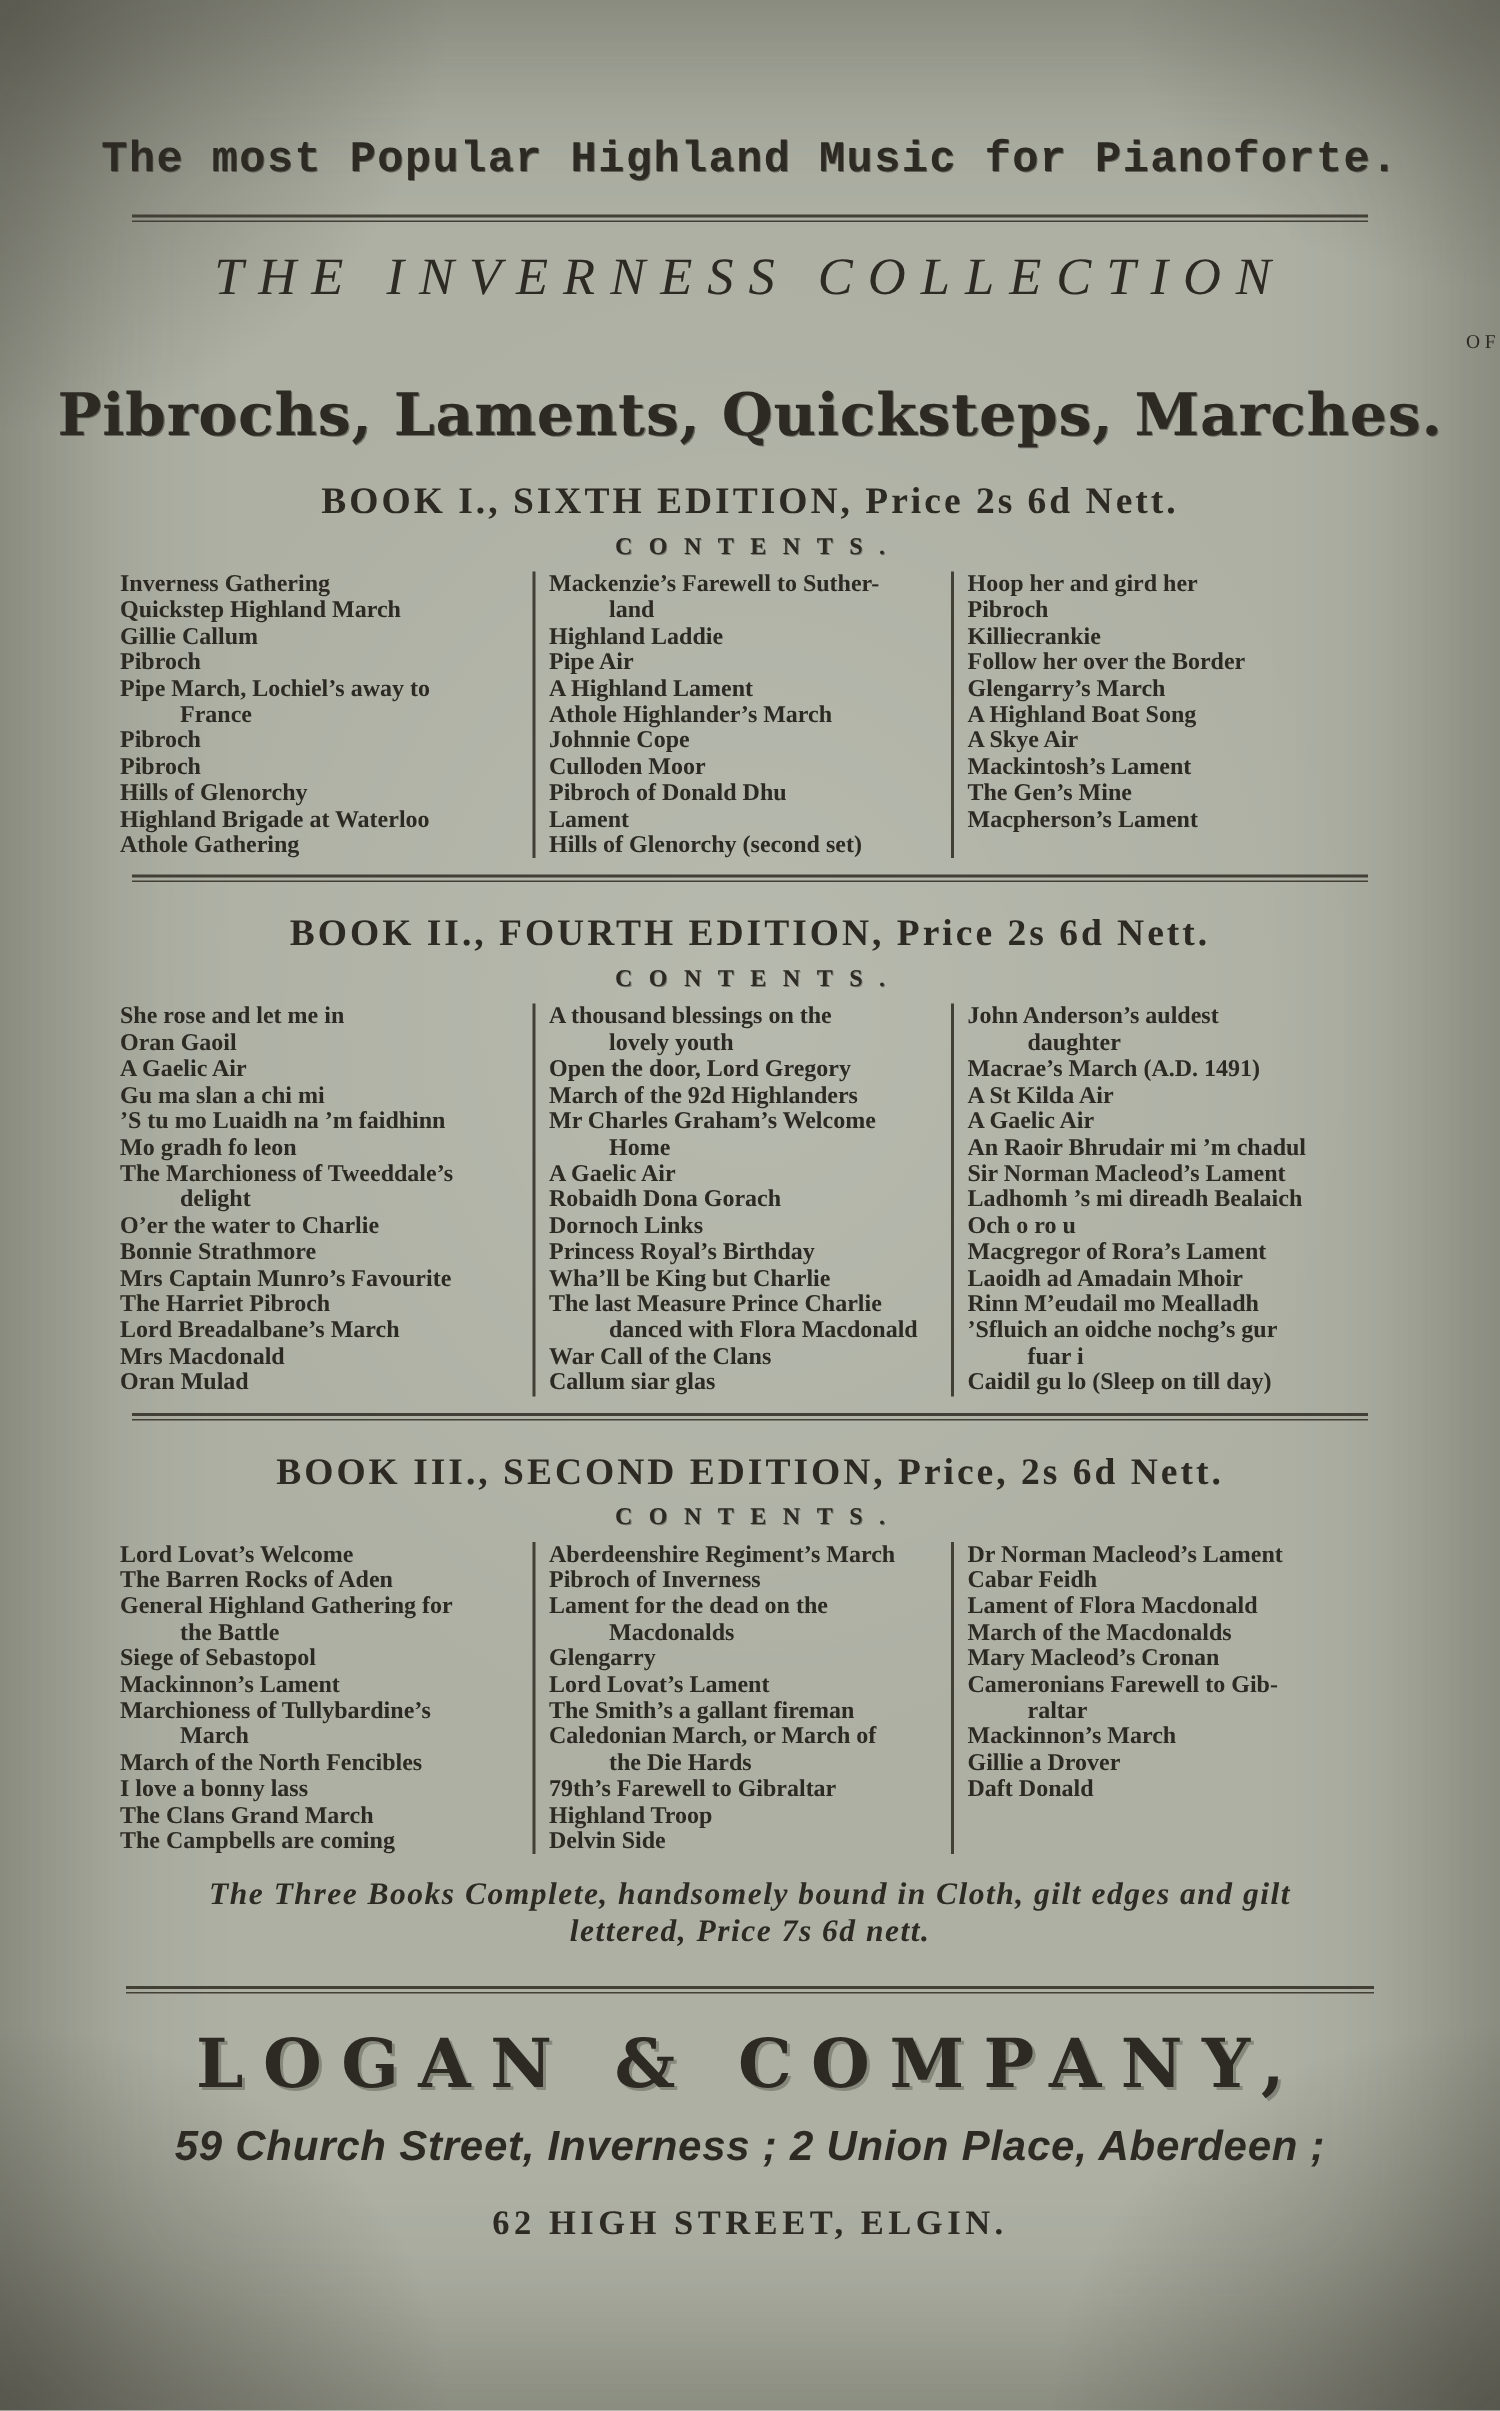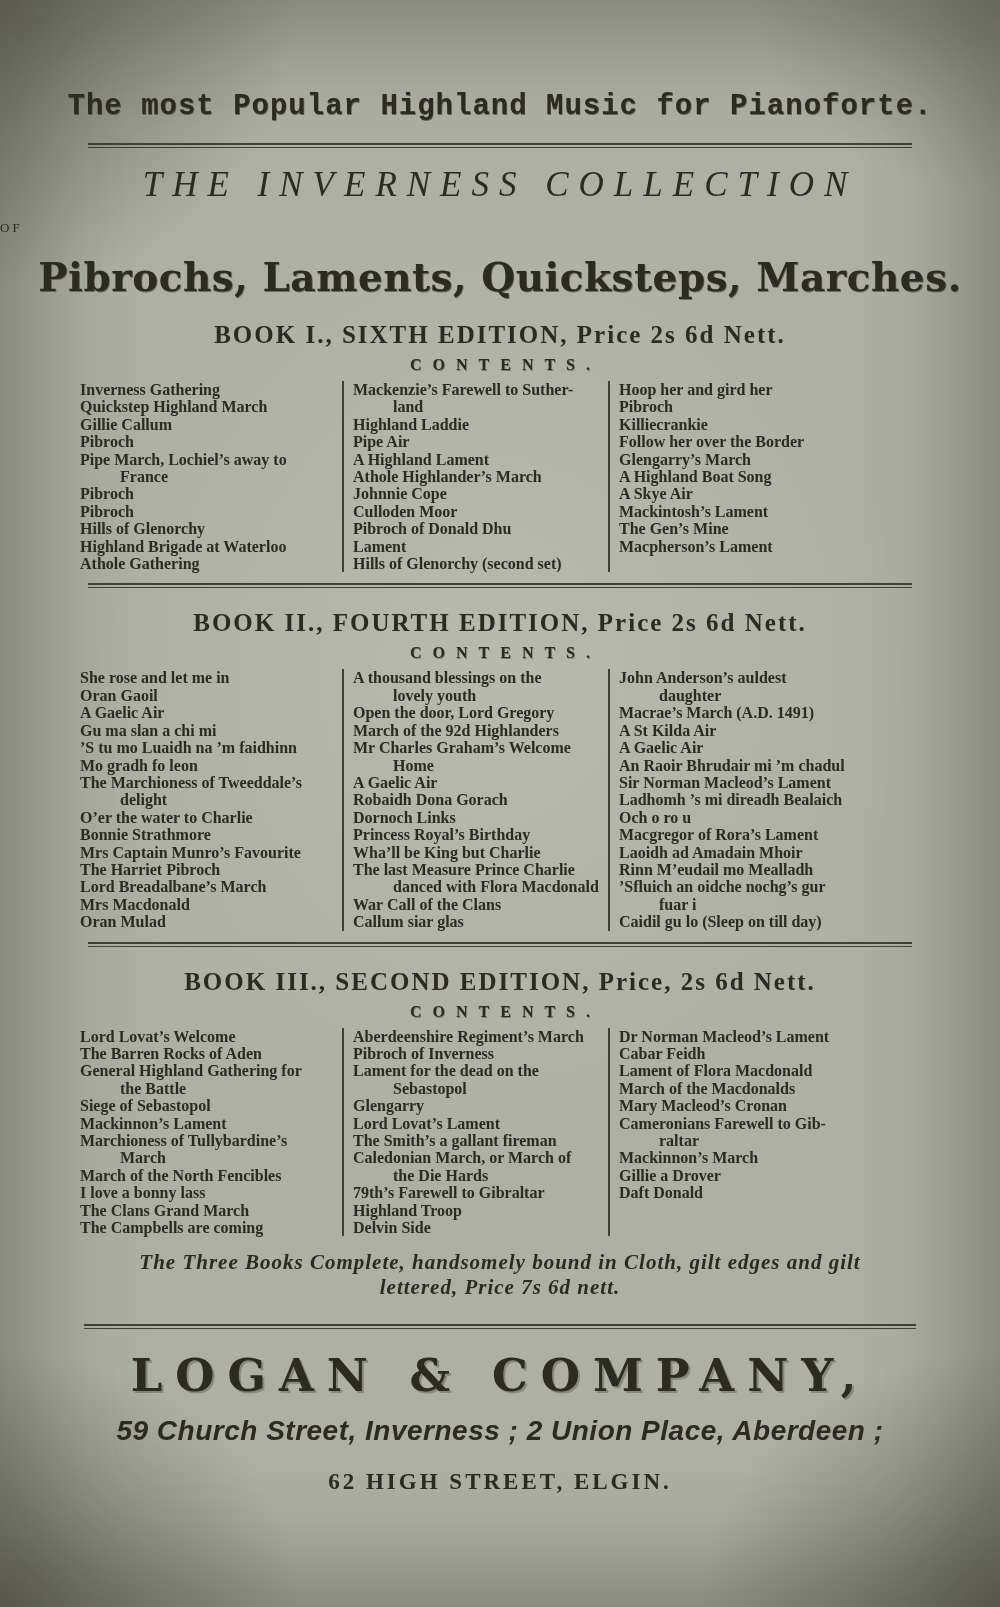--- a/index.html
+++ b/index.html
@@ -43,21 +43,21 @@
   .main-title {
     margin-top: 17px;
     text-align: center;
     font-size: 35px;
     font-weight: normal;
     letter-spacing: 10px;
     font-style: italic;
   }
   .of-label {
     margin-top: 15px;
-    text-align: left;
+    text-align: right;
     font-size: 13px;
     letter-spacing: 3px;
   }
   .subtitle {
     margin-top: 18px;
     text-align: center;
     font-family: "DejaVu Serif", serif;
     font-weight: bold;
     font-size: 39px;
     letter-spacing: 0.5px;
@@ -75,20 +75,21 @@
     text-align: center;
     font-size: 16px;
     font-weight: bold;
     letter-spacing: 11px;
     text-indent: 11px;
     text-shadow: 0.7px 0.7px 0 rgba(45,42,36,0.45);
   }
   .toc {
     display: flex;
     margin: 7px 76px 0 80px;
+    gap: 13px;
   }
   .toc-col {
     flex: 0 0 262px;
     font-size: 16px;
     font-weight: bold;
     line-height: 17.4px;
   }
   .toc-col.col-2 { flex: 0 0 266px; border-left: 2px solid var(--rule); padding-left: 9px; }
   .toc-col.col-3 { flex: 1 1 auto; border-left: 2px solid var(--rule); padding-left: 9px; }
   .toc-line { white-space: nowrap; }
@@ -264,21 +265,21 @@
           <div class="toc-line indent">March</div>
           <div class="toc-line">March of the North Fencibles</div>
           <div class="toc-line">I love a bonny lass</div>
           <div class="toc-line">The Clans Grand March</div>
           <div class="toc-line">The Campbells are coming</div>
         </div>
       <div class="toc-col col-2">
           <div class="toc-line">Aberdeenshire Regiment’s March</div>
           <div class="toc-line">Pibroch of Inverness</div>
           <div class="toc-line">Lament for the dead on the</div>
-          <div class="toc-line indent">Sebastopol</div>
+          <div class="toc-line indent">Macdonalds</div>
           <div class="toc-line">Glengarry</div>
           <div class="toc-line">Lord Lovat’s Lament</div>
           <div class="toc-line">The Smith’s a gallant fireman</div>
           <div class="toc-line">Caledonian March, or March of</div>
           <div class="toc-line indent">the Die Hards</div>
           <div class="toc-line">79th’s Farewell to Gibraltar</div>
           <div class="toc-line">Highland Troop</div>
           <div class="toc-line">Delvin Side</div>
         </div>
       <div class="toc-col col-3">

